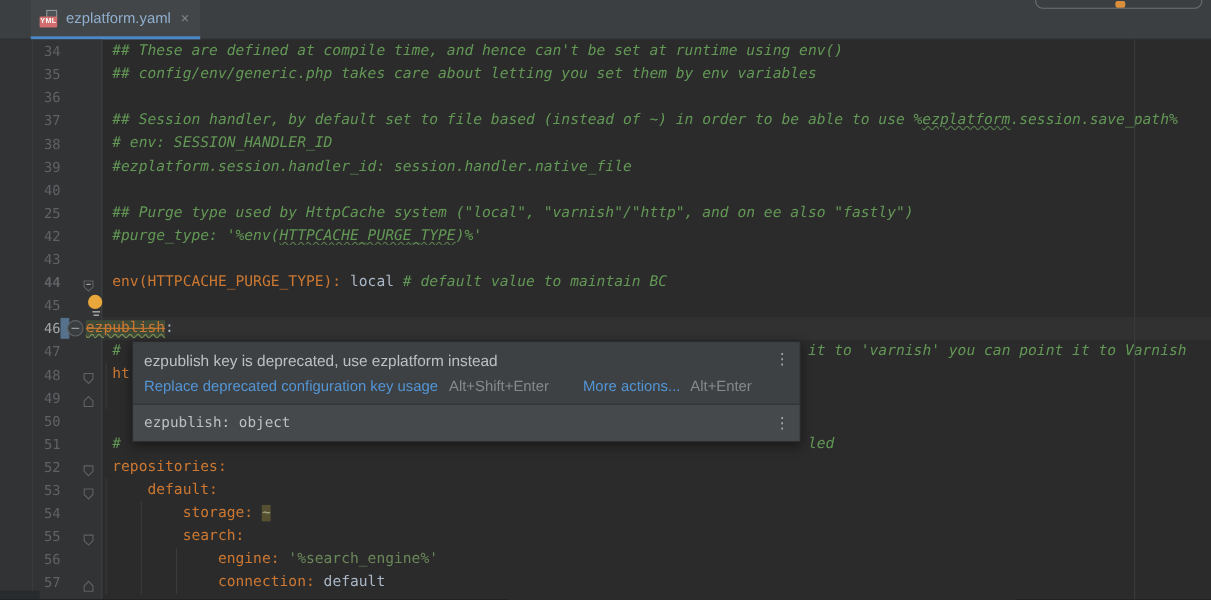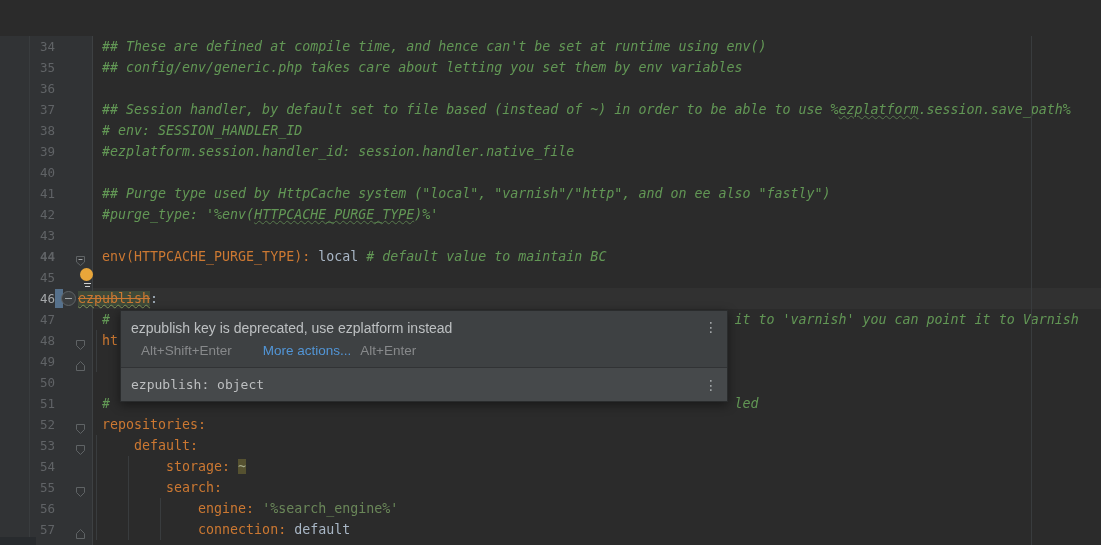--- a/index.html
+++ b/index.html
@@ -69,20 +69,33 @@
              display:flex;align-items:center;padding-left:10px;position:relative;
              font-family:"DejaVu Sans Mono",monospace;font-size:13px;color:#bdbfc1;}
   .kebab{position:absolute;right:9px;color:#a7abad;font-size:14px;font-family:"DejaVu Sans",sans-serif;}
   #corner-patch{position:absolute;left:0;top:501px;width:36px;height:8px;background:#282b2e;}
 </style>
 </head>
 <body>
 
 <div id="screen">
 
+  <div id="header">
+    <div id="top-control">
+      <span id="top-control-glyph"></span>
+    </div>
+    <div id="tab">
+      <span class="yml-icon">
+        <span class="yml-sheet"></span>
+        <span class="yml-badge">YML</span>
+      </span>
+      <span id="tab-label">ezplatform.yaml</span>
+      <span id="tab-close">×</span>
+    </div>
+  </div>
 
   <div id="editor">
     <div id="caret-line" style="top: 252px;"></div>
     <div id="gutter">
         <div class="gutter-line" style="top: 0px;">
           <span class="gutter-num">34</span>
         </div>
         <div class="gutter-line" style="top: 21px;">
           <span class="gutter-num">35</span>
         </div>
@@ -95,21 +108,21 @@
         <div class="gutter-line" style="top: 84px;">
           <span class="gutter-num">38</span>
         </div>
         <div class="gutter-line" style="top: 105px;">
           <span class="gutter-num">39</span>
         </div>
         <div class="gutter-line" style="top: 126px;">
           <span class="gutter-num">40</span>
         </div>
         <div class="gutter-line" style="top: 147px;">
-          <span class="gutter-num">41</span>
+          <span class="gutter-num">25</span>
         </div>
         <div class="gutter-line" style="top: 168px;">
           <span class="gutter-num">42</span>
         </div>
         <div class="gutter-line" style="top: 189px;">
           <span class="gutter-num">43</span>
         </div>
         <div class="gutter-line" style="top: 210px; font-weight: bold;">
           <span class="gutter-num">44</span>
           <span class="fold"><svg width="11" height="12" viewBox="0 0 11 12">
@@ -215,20 +228,21 @@
         <div class="vline" style="left: 160px; top: 462px; height: 42px;"></div>
         <div class="vline" style="left: 1031px; top: 0px; height: 509px;"></div>
         <div class="vline" style="left: 29px; top: 0px; height: 509px;"></div>
       </div>
 
     <div id="popup">
       <div id="popup-top">
         <div id="popup-title">ezpublish key is deprecated, use ezplatform instead</div>
         <span class="kebab" style="top:8px">⋮</span>
         <div id="popup-actions">
+          <span class="link">Replace deprecated configuration key usage</span>
           <span class="shortcut" style="margin-left:10px">Alt+Shift+Enter</span>
           <span class="link" style="margin-left:31px">More actions...</span>
           <span class="shortcut" style="margin-left:9px">Alt+Enter</span>
         </div>
       </div>
       <div id="popup-doc">
         <span>ezpublish: object</span>
         <span class="kebab" style="top:9px">⋮</span>
       </div>
     </div>

